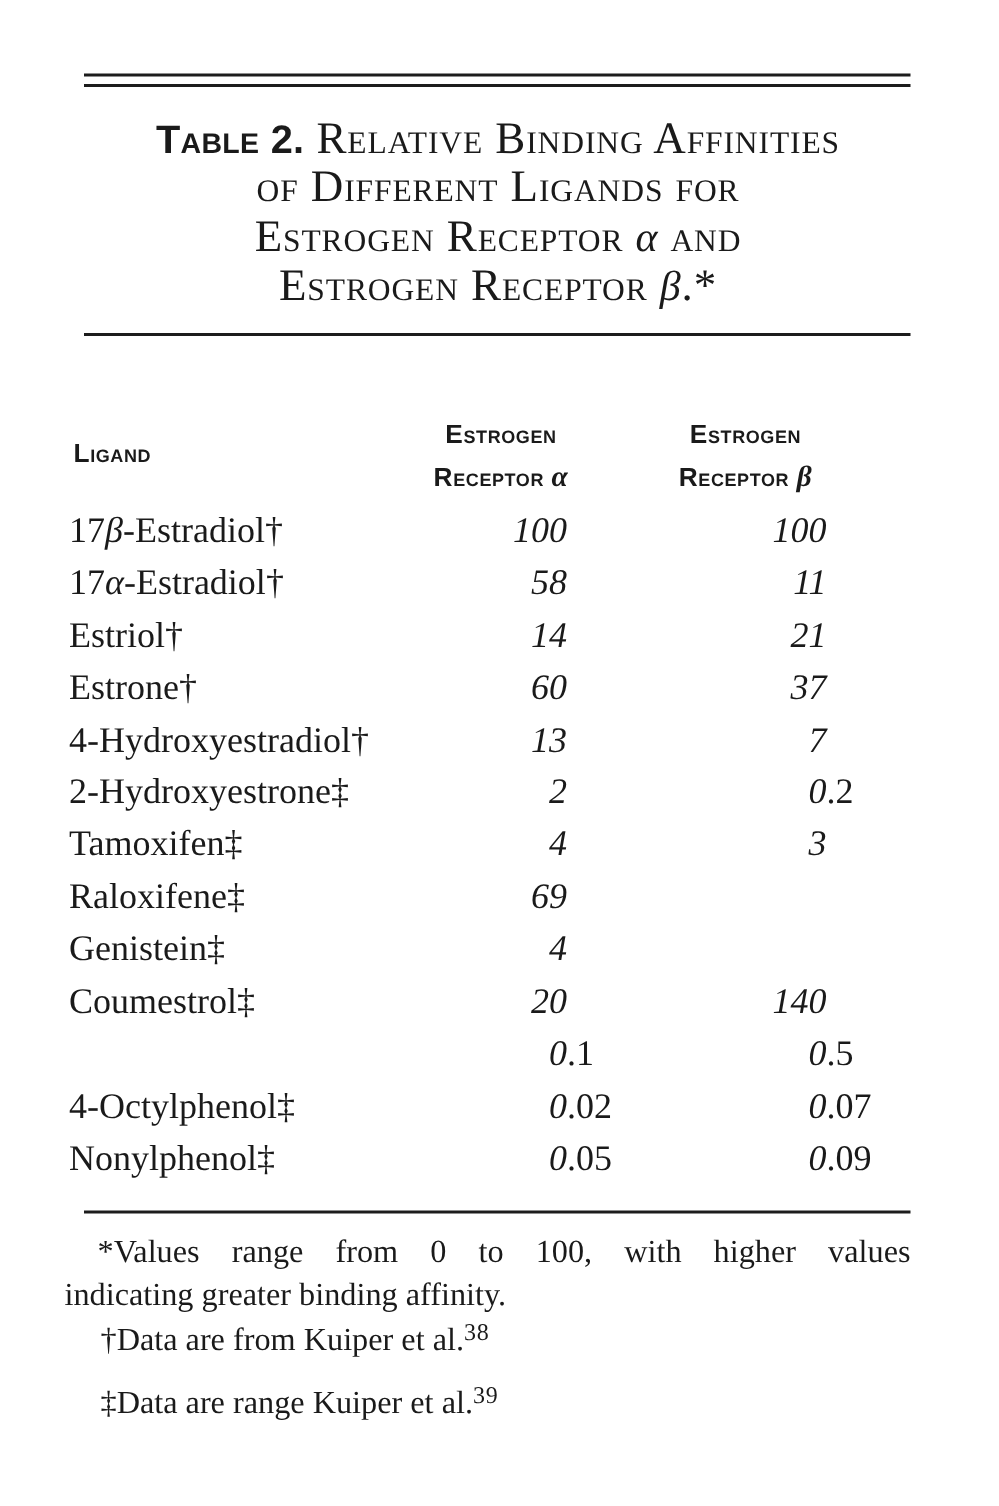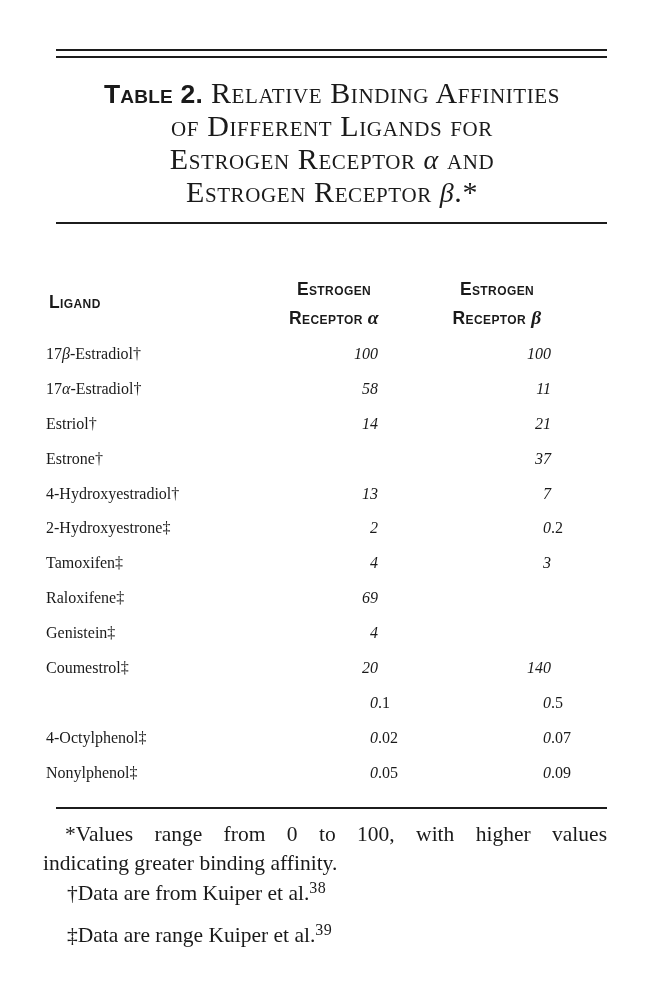--- a/index.html
+++ b/index.html
@@ -34,21 +34,21 @@
     font-family:"Liberation Sans", sans-serif; font-weight:bold;
     font-variant:small-caps; font-size:17.5px; line-height:28.6px; letter-spacing:0.4px;
   }
   .h-ligand { position:absolute; left:49px; top:288px; }
   .h-col { position:absolute; top:259px; width:180px; text-align:center;margin-top:16px; }
   .h-col .gk { font-family:"Liberation Serif", serif; font-weight:bold; font-size:19.5px; margin-left:5px; }
   .h-col-alpha { left:244px; }
   .h-col-beta  { left:407px; }
 
   
-  .rows { position:absolute; top:337px; left:0; width:666px; font-size:16px; }
+  .rows { position:absolute; top:337px; left:0; width:666px; font-size:24px; }
   .row { position:relative; height:34.9px; line-height:34.9px; }
   .cell-ligand { position:absolute; left:46px; white-space:nowrap; }
   .cell-val { position:absolute; white-space:nowrap; }
   .cell-a { left:270px; }
   .cell-b { left:440px; }
   .ipart { display:inline-block; text-align:right;font-style:italic; }
   .cell-a .ipart { width:108px; }
   .cell-b .ipart { width:111px; }
   .fpart { display:inline-block; text-align:left; width:52px; }
 
@@ -112,20 +112,21 @@
     </div>
 
     <div class="row">
       <span class="cell-ligand"><span class="lg-pre"></span><span class="gk lg-sym"></span><span class="lg-post">Estriol</span><span class="lg-mark">†</span></span>
       <span class="cell-val cell-a"><span class="ipart">14</span><span class="fpart"></span></span>
       <span class="cell-val cell-b"><span class="ipart">21</span><span class="fpart"></span></span>
     </div>
 
     <div class="row">
       <span class="cell-ligand"><span class="lg-pre"></span><span class="gk lg-sym"></span><span class="lg-post">Estrone</span><span class="lg-mark">†</span></span>
+      <span class="cell-val cell-a"><span class="ipart">60</span><span class="fpart"></span></span>
       <span class="cell-val cell-b"><span class="ipart">37</span><span class="fpart"></span></span>
     </div>
 
     <div class="row">
       <span class="cell-ligand"><span class="lg-pre"></span><span class="gk lg-sym"></span><span class="lg-post">4-Hydroxyestradiol</span><span class="lg-mark">†</span></span>
       <span class="cell-val cell-a"><span class="ipart">13</span><span class="fpart"></span></span>
       <span class="cell-val cell-b"><span class="ipart">7</span><span class="fpart"></span></span>
     </div>
 
     <div class="row">

